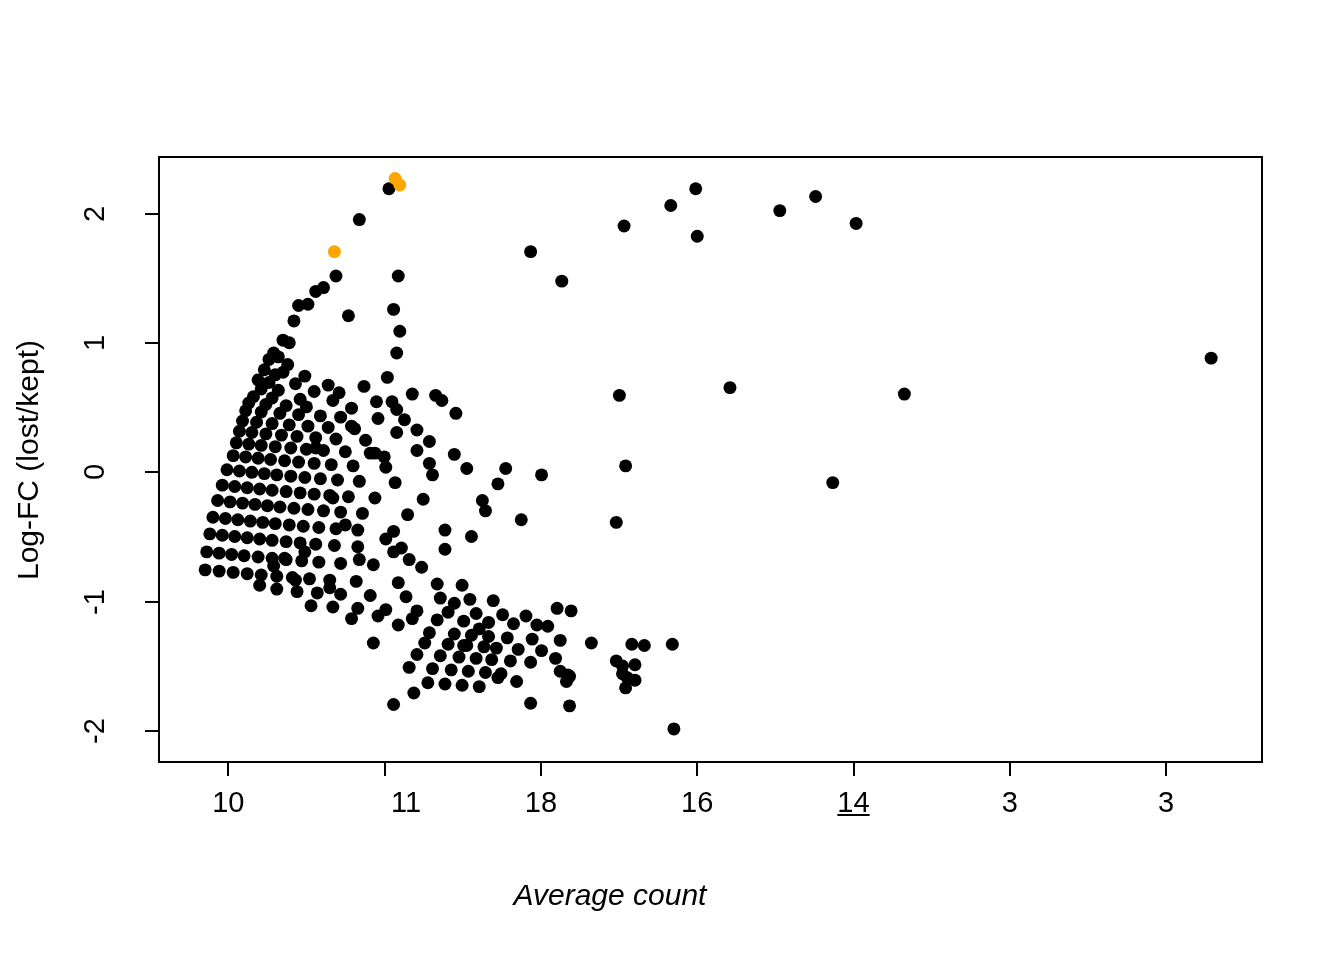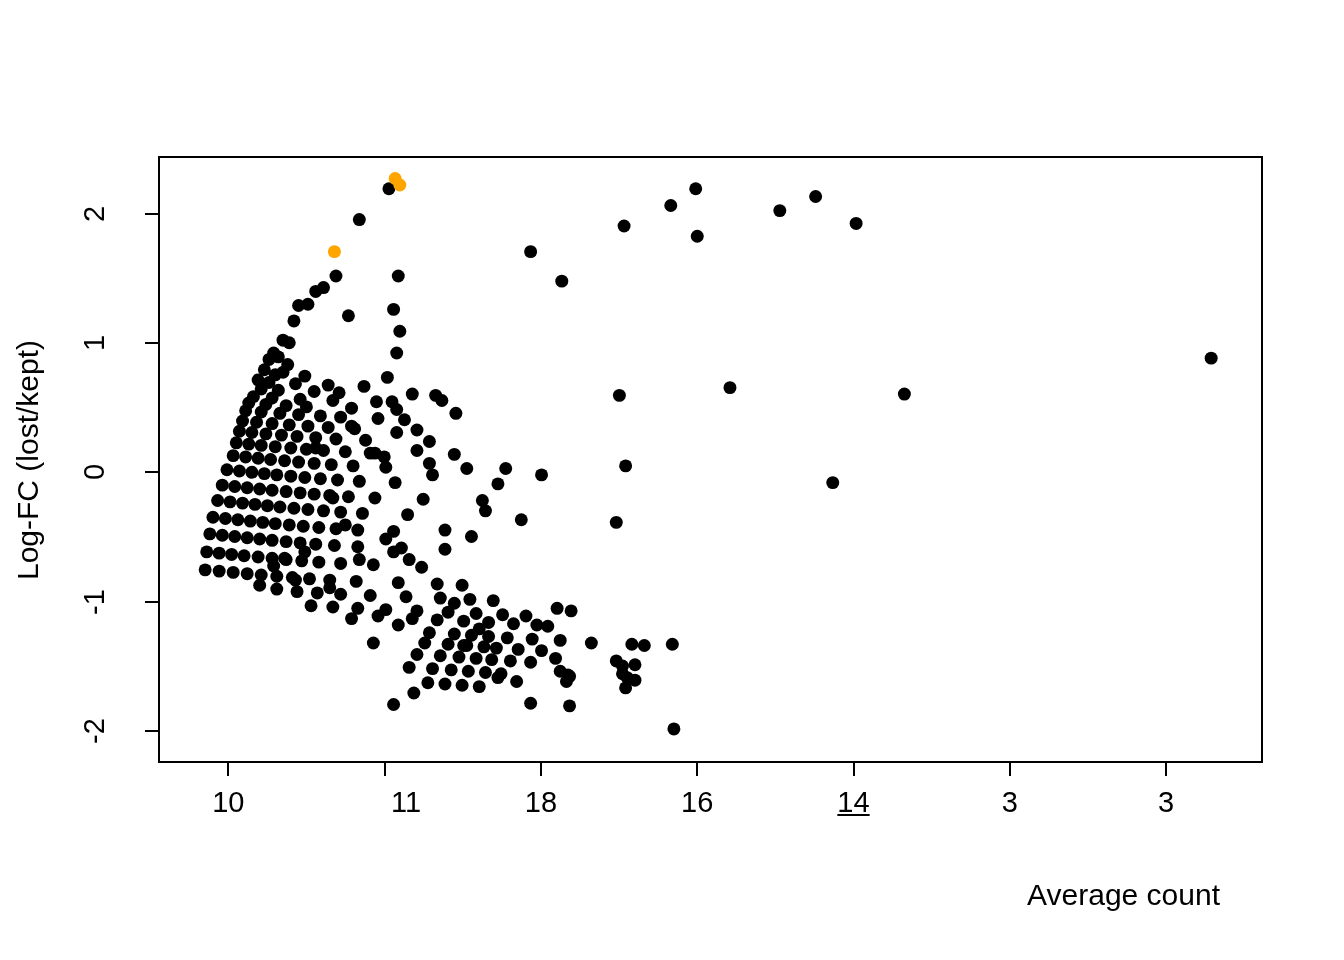--- a/index.html
+++ b/index.html
@@ -69,21 +69,22 @@
     position: absolute;
     color: #000000;
     font-family: "Liberation Sans", sans-serif;
     font-size: 30px;
     white-space: nowrap;
   }
   #x-axis-title {
     left: 0;
     width: 1220px;
     top: 878px;
-    text-align: right;
+    text-align: center;
+    font-style: italic;
   }
   #y-axis-title-wrap {
     position: absolute;
     left: 0px;
     top: 0px;
     width: 56px;
     height: 960px;
   }
   #y-axis-title {
     position: absolute;

